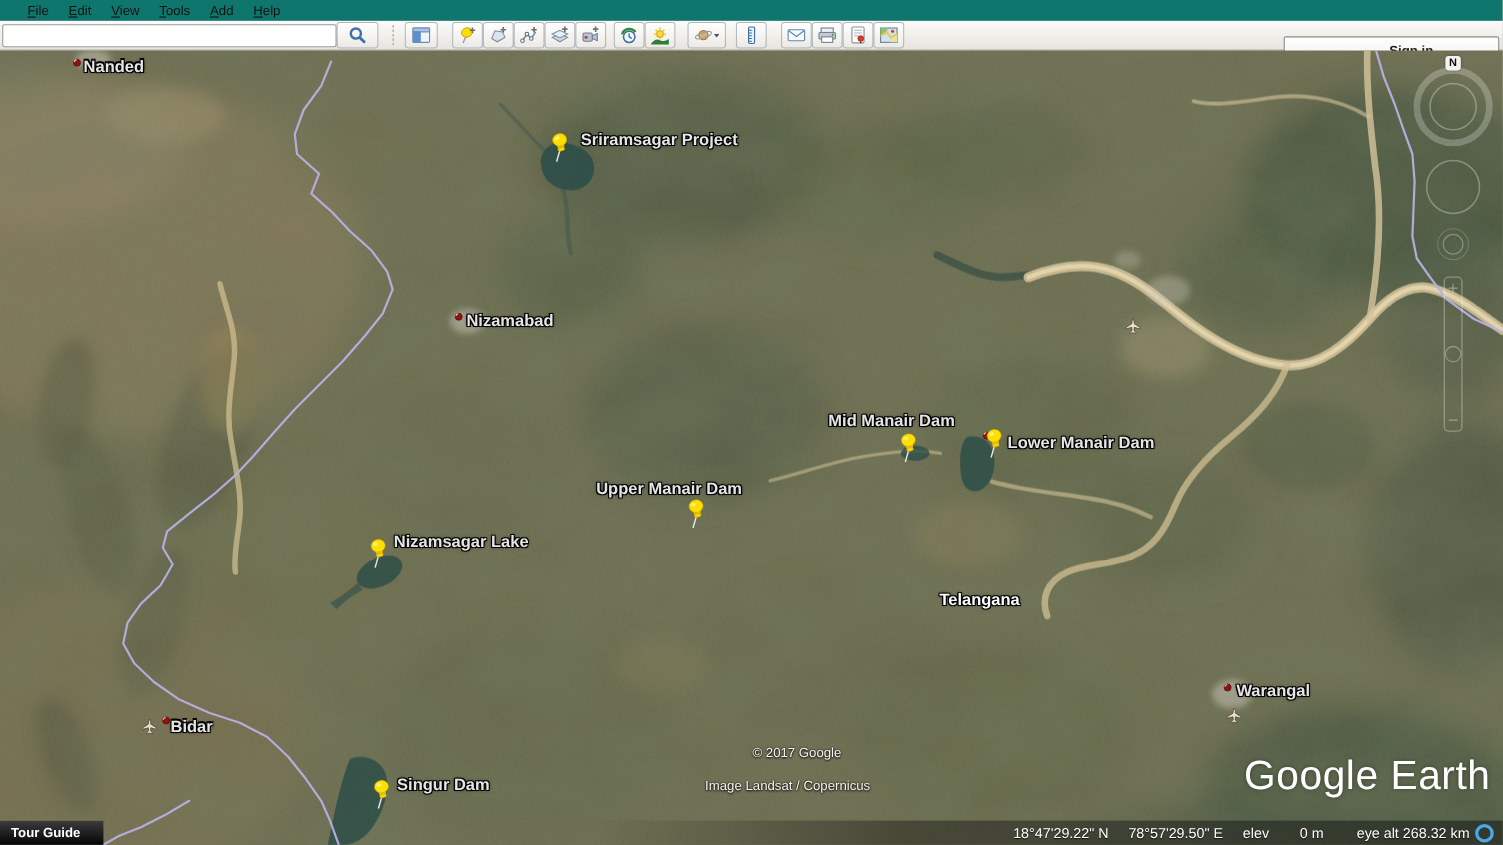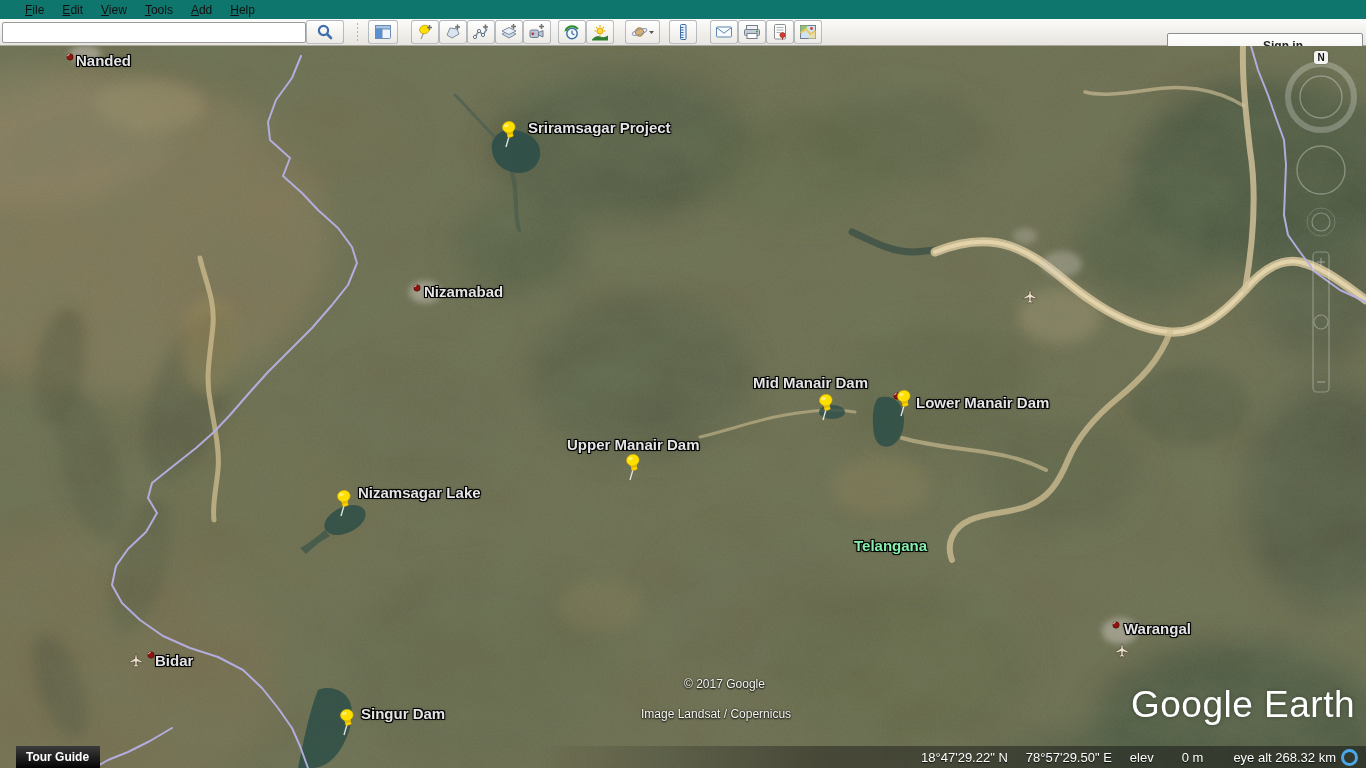--- a/index.html
+++ b/index.html
@@ -21,34 +21,34 @@
   .tsep{position:absolute;top:3px;width:3px;height:20px;
     background-image:radial-gradient(circle,#b7b4ac 35%,transparent 40%);background-size:3px 4px;}
   #sign-in{position:absolute;right:3px;top:14px;width:158px;height:23px;background:linear-gradient(#fff,#f0efec);
     border:1px solid #8f8f8f;border-radius:2px;font-size:12px;font-weight:bold;color:#222;
     display:flex;align-items:center;justify-content:center;cursor:pointer;padding-left:36px;}
   
   #map{position:absolute;left:0;top:46px;width:1366px;height:722px;overflow:hidden;background:#6c6c4f;cursor:grab;}
   #terrain{position:absolute;left:0;top:0;}
   .map-label{position:absolute;font-size:15px;font-weight:bold;color:#e5e5e5;white-space:nowrap;
     text-shadow:-1px -1px 0 #000,1px -1px 0 #000,-1px 1px 0 #000,1px 1px 0 #000,0 0 3px #000;}
-  .map-label.region{color:#86efac;font-weight:bold;}
+  .map-label.region{color:#ffffff;font-weight:bold;}
   .copyright{position:absolute;font-size:12px;color:#fff;opacity:.92;white-space:nowrap;
     text-shadow:0 0 2px #000,0 1px 2px #000;margin-left:44px;}
   #ge-logo{position:absolute;right:11px;top:638px;font-size:37px;font-weight:normal;color:#fff;
     letter-spacing:.5px;text-shadow:0 0 4px rgba(0,0,0,.35);}
   
   #status-grad{position:absolute;left:540px;right:0;top:700px;height:22px;
     background:linear-gradient(to right,rgba(20,20,20,0),rgba(22,22,22,.45) 35%,rgba(22,22,22,.55));}
   #status-texts{position:absolute;right:30px;top:701px;height:20px;display:flex;align-items:center;
     gap:0;color:#fff;font-size:13px;text-shadow:0 1px 1px rgba(0,0,0,.8);}
   #status-texts .st{margin-left:18px;}
   #status-ring{position:absolute;right:8px;top:703px;width:11px;height:11px;border:3px solid #4aa8e8;
     border-radius:50%;background:transparent;}
-  #tour-guide{position:absolute;left:16px;top:700px;width:84px;height:22px;
+  #tour-guide{position:absolute;left:0;top:700px;width:94px;height:22px;
     background:linear-gradient(#3c3c3c,#050505);color:#fff;font-size:12px;font-weight:bold;
     display:flex;align-items:center;padding-left:10px;box-sizing:border-box;cursor:pointer;}
   
   #north-badge{position:absolute;left:1314px;top:5px;width:14px;height:13px;background:rgba(250,250,250,.95);
     border-radius:3px;color:#111;font-size:10px;font-weight:bold;display:flex;align-items:center;
     justify-content:center;box-shadow:0 0 2px rgba(0,0,0,.4);cursor:pointer;}
 </style>
 </head>
 <body>
 
@@ -338,21 +338,21 @@
     </g>
   </svg>
 
   <div id="north-badge">N</div>
 
   <div class="map-label" style="left:76px;top:6px;">Nanded</div>
   <div class="map-label" style="left:528px;top:73px;">Sriramsagar Project</div>
   <div class="map-label" style="left:424px;top:237px;">Nizamabad</div>
   <div class="map-label" style="left:753px;top:328px;">Mid Manair Dam</div>
   <div class="map-label" style="left:916px;top:348px;">Lower Manair Dam</div>
-  <div class="map-label" style="left:567px;top:390px;">Upper Manair Dam</div>
+  <div class="map-label" style="left:542px;top:390px;">Upper Manair Dam</div>
   <div class="map-label" style="left:358px;top:438px;">Nizamsagar Lake</div>
   <div class="map-label region" style="left:854px;top:491px;">Telangana</div>
   <div class="map-label" style="left:1124px;top:574px;">Warangal</div>
   <div class="map-label" style="left:155px;top:606px;text-align:center;">Bidar</div>
   <div class="map-label" style="left:361px;top:659px;">Singur Dam</div>
 
   <div class="copyright" style="left:640px;top:631px;">© 2017 Google</div>
   <div class="copyright" style="left:597px;top:661px;">Image Landsat / Copernicus</div>
   <div id="ge-logo">Google Earth</div>
 

